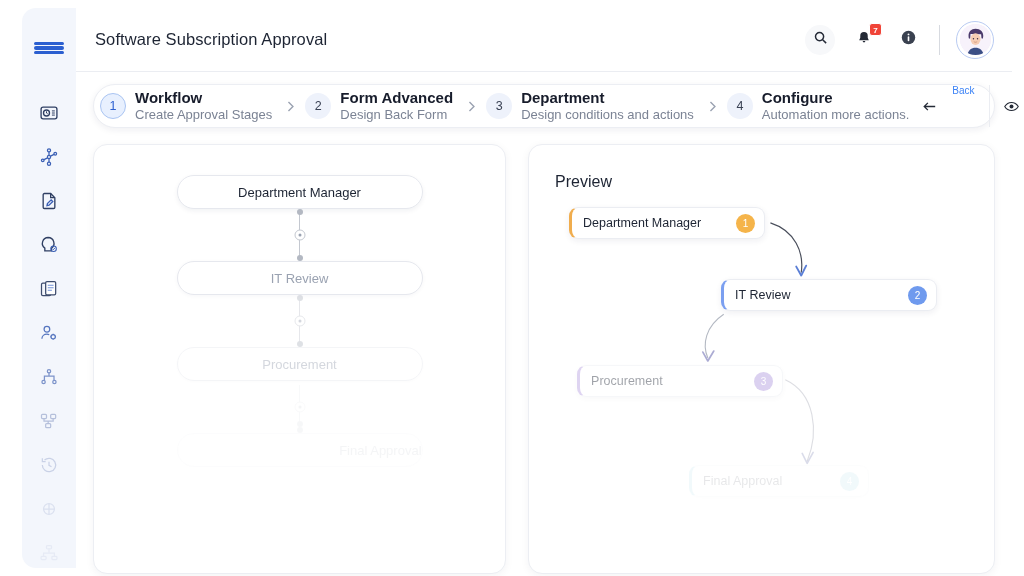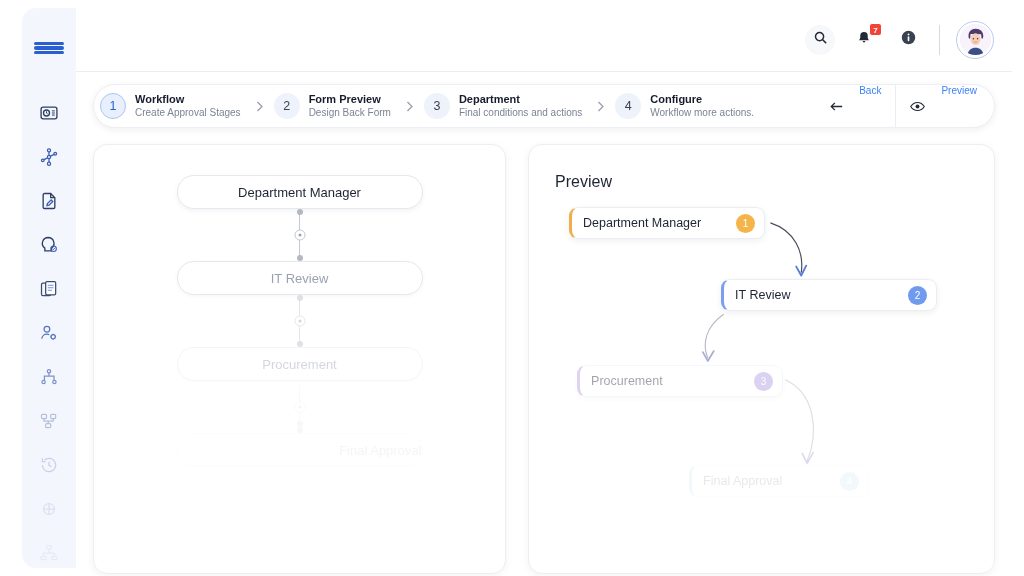--- a/index.html
+++ b/index.html
@@ -115,22 +115,22 @@
     background: #eef2fb; color: #3a4254;
     font-size: 12.5px;
     display: flex; align-items: center; justify-content: center;
     flex: none;
   }
   .step.active .step-num {
     background: #e8f0fe; color: #2b5fd0;
     border: 1.4px solid #a9c4f2;
   }
   .step-text { margin-left: 9px; line-height: 1.15; }
-  .step-title { font-size: 11px; font-weight: bold; color: #171c2b; white-space: nowrap; }
-  .step-sub { font-size: 10px; color: #7b8394; white-space: nowrap; margin-top: 1px; }
+  .step-title { font-size: 15px; font-weight: bold; color: #171c2b; white-space: nowrap; }
+  .step-sub { font-size: 13px; color: #7b8394; white-space: nowrap; margin-top: 1px; }
   .chev {
     margin: 0 9px 0 13px;
     color: #9aa2b1;
     display: flex; align-items: center;
   }
   .stepper-actions {
     margin-left: auto;
     display: flex; align-items: center; height: 100%;
   }
   .act {
@@ -348,20 +348,21 @@
             <path d="M12 7v5M5.5 16v-4h13v4"></path>
           </svg>
         </span>
       </div>
     </div>
   </div>
 
   <div class="main">
 
     <div class="header">
+      <div class="page-title">Software Subscription Approval</div>
       <div class="header-right">
         <div class="hbtn search">
           <span>
             <svg width="15" height="15" viewBox="0 0 24 24" fill="none" stroke="#242a36" stroke-width="2.4">
               <circle cx="10.5" cy="10.5" r="6.5"></circle>
                 <path d="M15.5 15.5 21 21"></path>
             </svg>
           </span>
         </div>
         <div class="hbtn">
@@ -411,48 +412,48 @@
         </div>
         <div class="chev">
           <svg width="11" height="13" viewBox="0 0 12 16" fill="none" stroke="#9aa2b1" stroke-width="1.7">
               <path d="M3.5 2.5 9 8l-5.5 5.5"></path>
             </svg>
         </div>
 
         <div class="step">
           <div class="step-num">2</div>
           <div class="step-text">
-            <div class="step-title">Form Preview</div>
+            <div class="step-title">Form Advanced</div>
             <div class="step-sub">Design Back Form</div>
           </div>
         </div>
         <div class="chev">
           <svg width="11" height="13" viewBox="0 0 12 16" fill="none" stroke="#9aa2b1" stroke-width="1.7">
               <path d="M3.5 2.5 9 8l-5.5 5.5"></path>
             </svg>
         </div>
 
         <div class="step">
           <div class="step-num">3</div>
           <div class="step-text">
             <div class="step-title">Department</div>
-            <div class="step-sub">Final conditions and actions</div>
+            <div class="step-sub">Design conditions and actions</div>
           </div>
         </div>
         <div class="chev">
           <svg width="11" height="13" viewBox="0 0 12 16" fill="none" stroke="#9aa2b1" stroke-width="1.7">
               <path d="M3.5 2.5 9 8l-5.5 5.5"></path>
             </svg>
         </div>
 
         <div class="step">
           <div class="step-num">4</div>
           <div class="step-text">
             <div class="step-title">Configure</div>
-            <div class="step-sub">Workflow more actions.</div>
+            <div class="step-sub">Automation more actions.</div>
           </div>
         </div>
 
         <div class="stepper-actions">
           <div class="act">
             <span class="gl">
               <svg width="13" height="11" viewBox="0 0 16 12" fill="none" stroke="#242a36" stroke-width="1.6">
                 <path d="M15 6H2M6 1.5 1.5 6 6 10.5"></path>
               </svg>
             </span>

